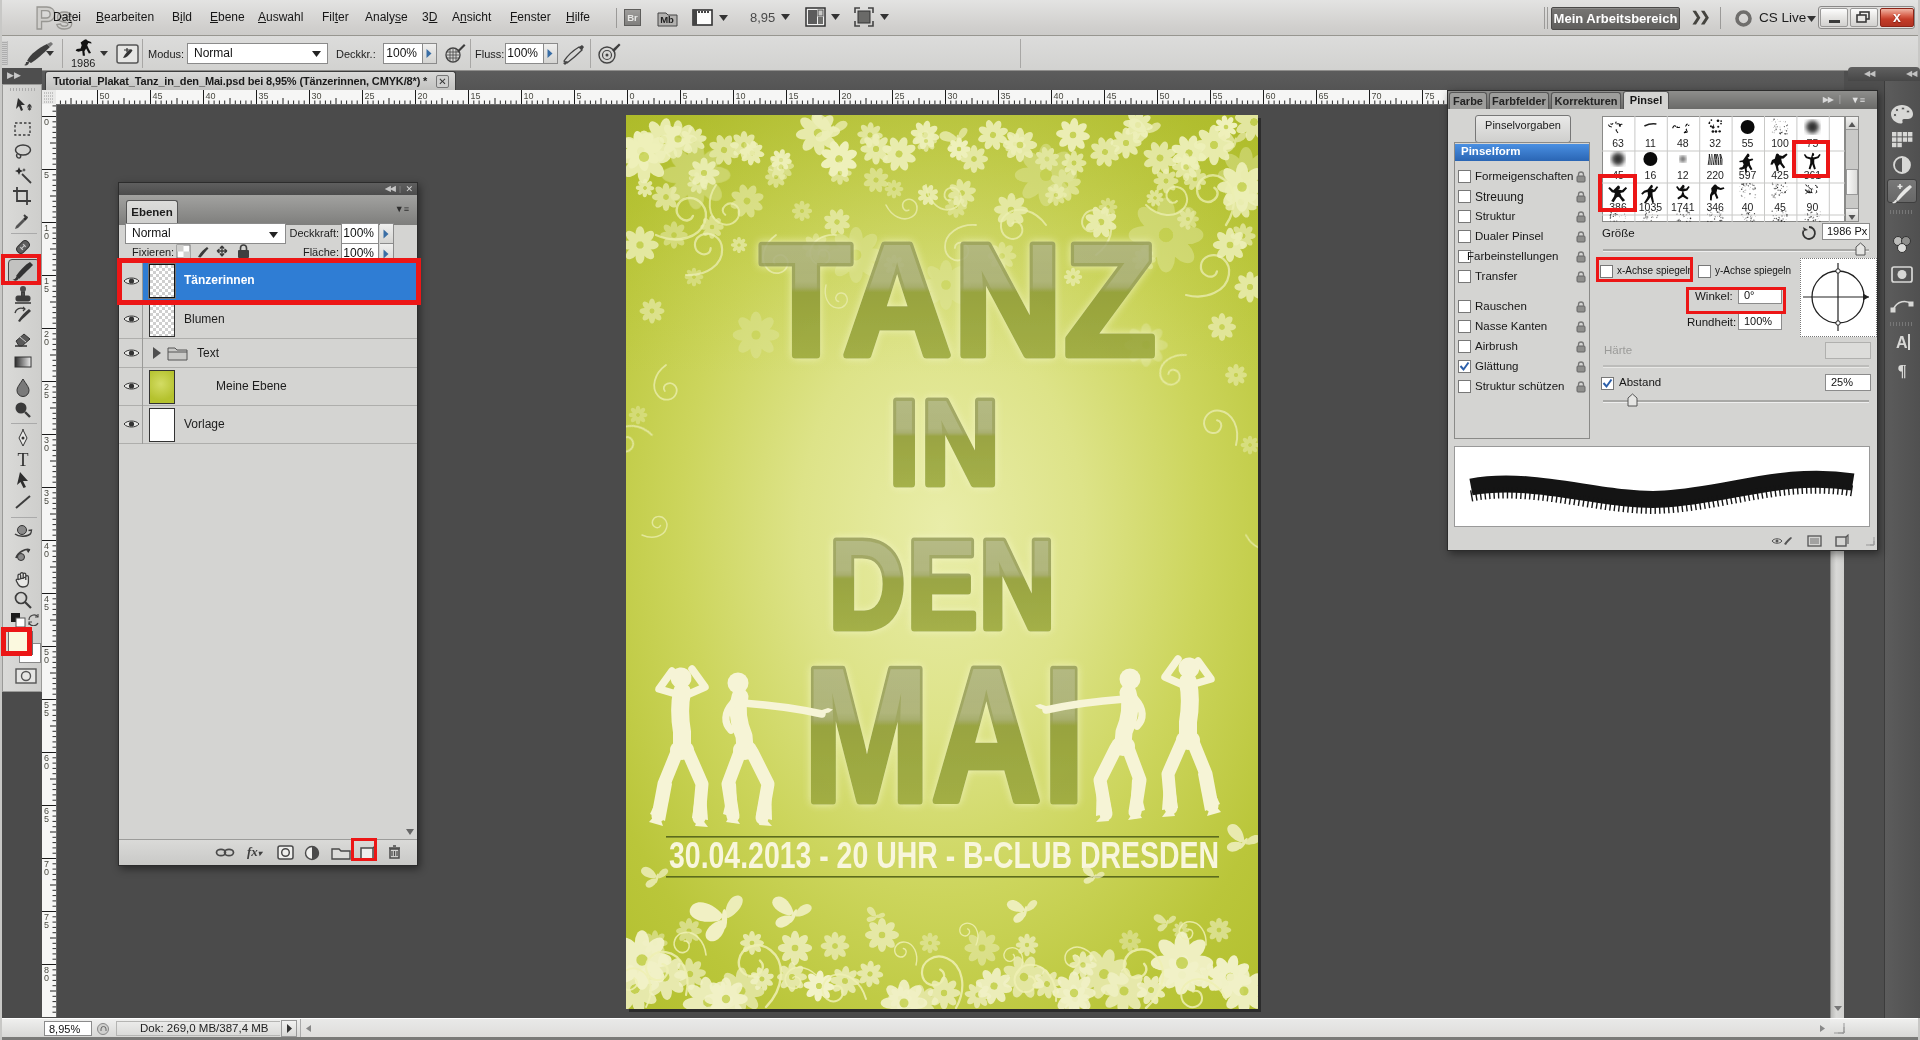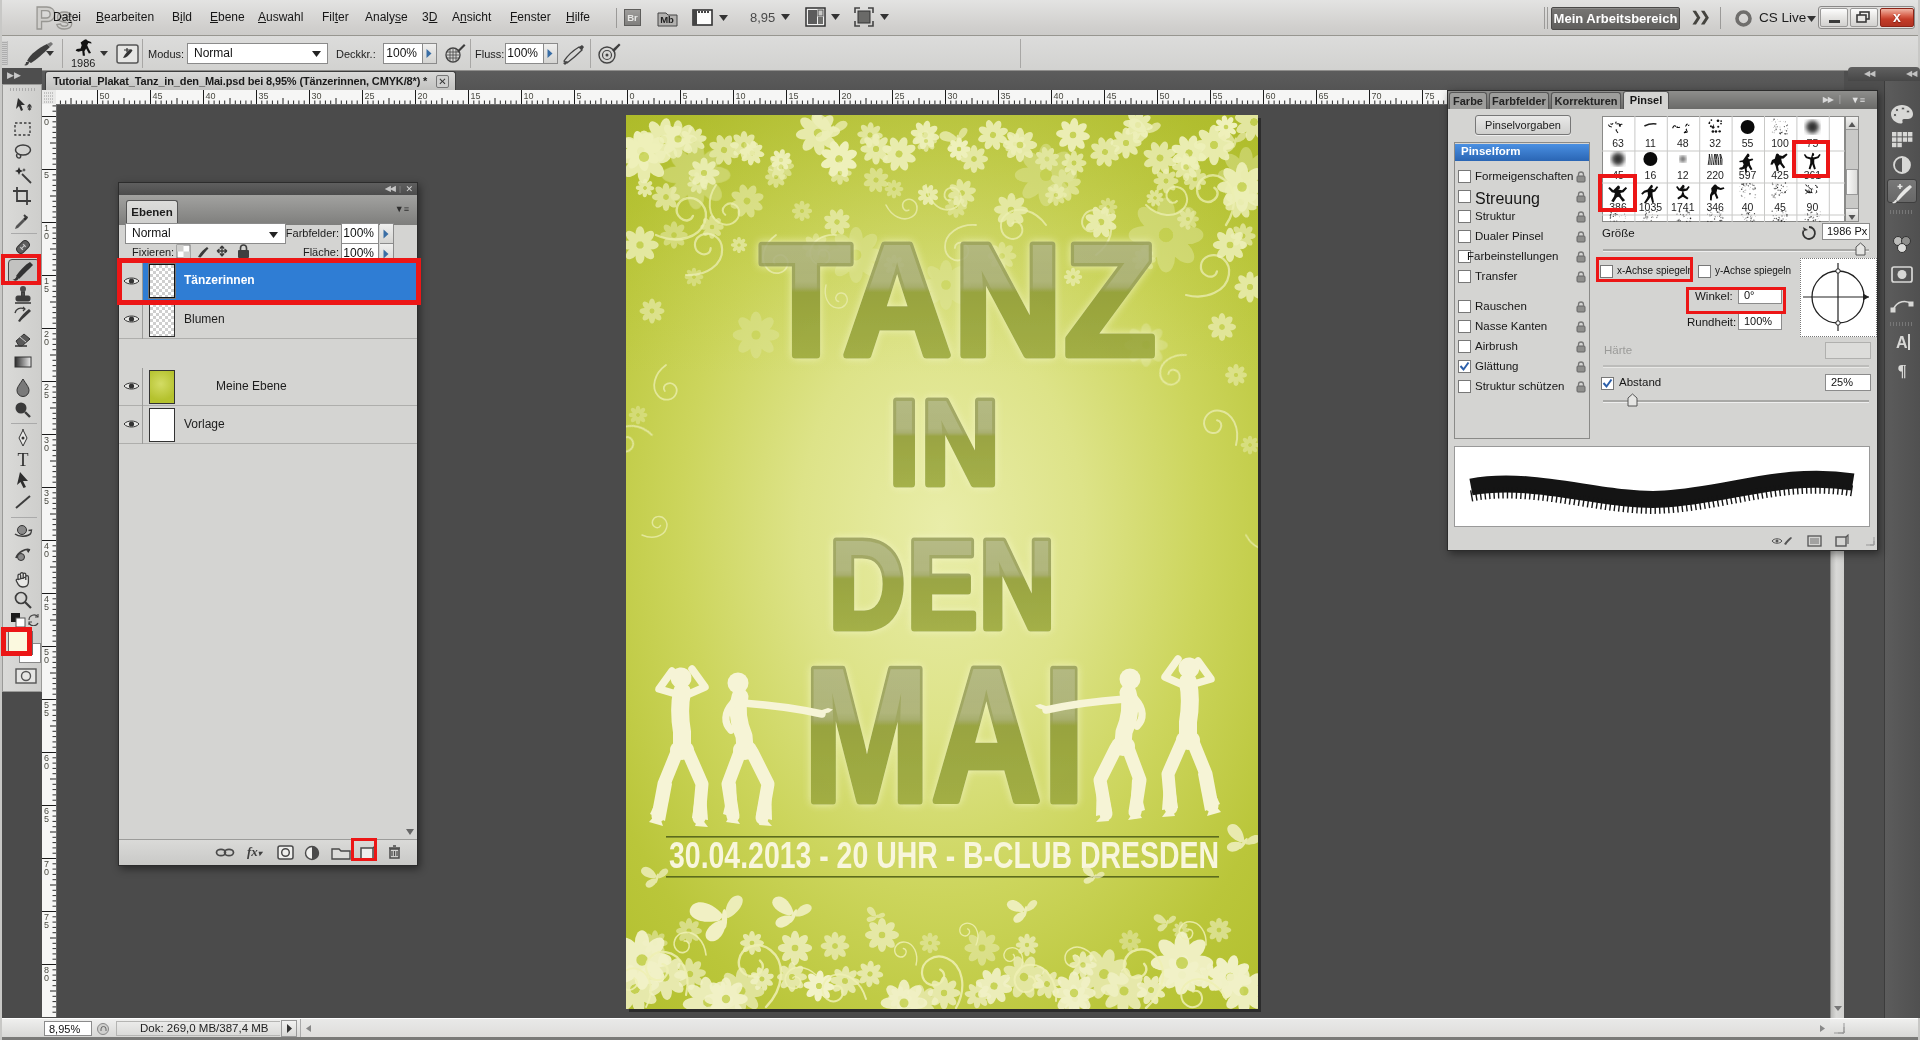--- a/index.html
+++ b/index.html
@@ -1198,21 +1198,21 @@
       <span class="a" style="right:16px;top:1px;color:#8a8a8a;font-size:8px;">|</span>
       <span class="a" style="right:4px;top:1px;color:#d6d6d6;font-size:9px;">✕</span>
     </div>
     <div class="a" style="left:0;top:12px;width:298px;height:30px;background:linear-gradient(#a2a2a0,#7e7e7c);">
       <div class="a" style="left:7px;top:5px;width:52px;height:25px;background:linear-gradient(#dcdcda,#cfcfcd);border:1px solid #555;border-bottom:none;border-radius:3px 3px 0 0;font-size:11.5px;font-weight:bold;color:#1c1c1c;text-align:center;line-height:23px;">Ebenen</div>
       <span class="a" style="right:8px;top:9px;color:#2e2e2e;font-size:9px;">▼≡</span>
     </div>
     <div class="a fld" style="left:6px;top:40px;width:161px;height:21px;font-size:12px;line-height:19px;padding-left:6px;">Normal<svg class="a" style="right:6px;top:8px;" width="10" height="7">
         <path d="M0 0l4.5 6L9 0z" fill="#222"></path>
       </svg></div>
-    <div class="a" style="left:160px;top:44px;width:60px;text-align:right;font-size:11px;color:#1c1c1c;">Farbfelder:</div>
+    <div class="a" style="left:160px;top:44px;width:60px;text-align:right;font-size:11px;color:#1c1c1c;">Deckkraft:</div>
     <div class="a fld" style="left:222px;top:40px;width:38px;height:21px;font-size:12px;line-height:19px;text-align:right;padding-right:4px;">100%</div>
     <div class="a" style="left:261px;top:40px;width:14px;height:21px;background:linear-gradient(#efefee,#d4d4d2);border:1px solid #8b8b8b;border-left:none;"><svg width="12" height="20">
         <path d="M3.5 5.5l5 4.5-5 4.5z" fill="#3a6ea5"></path>
       </svg></div>
     <div class="a" style="left:13px;top:63px;font-size:11px;color:#1c1c1c;">Fixieren:</div>
     <svg class="a" style="left:57px;top:59px;" width="82" height="20">
       <rect x="1" y="3" width="13" height="13" fill="#fff" stroke="#777"></rect>
       <path d="M1 3h6.5v6.5H1zM7.5 9.5H14V16H7.5z" fill="#cfcfcd"></path>
       <path d="M22 15 c2-4 6-8 9-10 l1.5 1.5 c-3 3-6 7-8 9z" fill="#3a3a3a"></path>
       <path d="M46 4v10M41 9h10M46 4l-2 2.5M46 4l2 2.5M46 14l-2-2.5M46 14l2-2.5M41 9l2.5-2M41 9l2.5 2M51 9l-2.5-2M51 9l-2.5 2" stroke="#3a3a3a" stroke-width="1.3"></path>
@@ -1236,20 +1236,35 @@
     </div>
     <div class="a" style="left:0;top:78px;width:298px;height:40px;background:#2f7dd4;">
       <div class="a" style="left:0;top:0;width:24px;height:40px;background:#d4d4d2;border-right:1px solid #9a9a98;border-bottom:1px solid #9a9a98;"></div>
       <svg class="a" style="left:4px;top:14px;" width="17" height="12">
         <path d="M1 6 C4 2 13 2 16 6 C13 10 4 10 1 6z" fill="#e9e9e7" stroke="#333"></path>
         <circle cx="8.5" cy="6" r="2.6" fill="#333"></circle>
       </svg>
       <div class="a" style="left:30px;top:3px;width:26px;height:34px;background:#fff;background-image:linear-gradient(45deg,#cfcfcf 25%,transparent 25%,transparent 75%,#cfcfcf 75%),linear-gradient(45deg,#cfcfcf 25%,transparent 25%,transparent 75%,#cfcfcf 75%);background-size:6px 6px;background-position:0 0,3px 3px;border:1px solid #111;outline:1px solid #777;"></div>
       <div class="a" style="left:65px;top:12px;font-size:12px;font-weight:bold;color:#fff;">Tänzerinnen</div>
     </div>
+    <div class="a" style="left:0;top:156px;width:298px;height:29px;border-bottom:1px solid #aeaeac;">
+      <div class="a" style="left:0;top:0;width:24px;height:29px;border-right:1px solid #9a9a98;"></div>
+      <svg class="a" style="left:4px;top:8px;" width="17" height="12">
+        <path d="M1 6 C4 2 13 2 16 6 C13 10 4 10 1 6z" fill="#e9e9e7" stroke="#333"></path>
+        <circle cx="8.5" cy="6" r="2.6" fill="#333"></circle>
+      </svg>
+      <svg class="a" style="left:32px;top:7px;" width="12" height="14">
+        <path d="M2 1l8 6-8 6z" fill="#4f4f4f"></path>
+      </svg>
+      <svg class="a" style="left:48px;top:5px;" width="22" height="18">
+        <path d="M1 4h7l2 2h10v10H1z" fill="#c9c9c7" stroke="#555"></path>
+        <path d="M1 8h19" stroke="#555"></path>
+      </svg>
+      <div class="a" style="left:78px;top:7px;font-size:12px;color:#1c1c1c;">Text</div>
+    </div>
     <div class="a" style="left:0;top:185px;width:298px;height:38px;border-bottom:1px solid #aeaeac;">
       <div class="a" style="left:0;top:0;width:24px;height:38px;border-right:1px solid #9a9a98;"></div>
       <svg class="a" style="left:4px;top:12px;" width="17" height="12">
         <path d="M1 6 C4 2 13 2 16 6 C13 10 4 10 1 6z" fill="#e9e9e7" stroke="#333"></path>
         <circle cx="8.5" cy="6" r="2.6" fill="#333"></circle>
       </svg>
       <div class="a" style="left:30px;top:2px;width:26px;height:34px;background:radial-gradient(circle at 45% 40%,#d3dc64,#b5c22e 70%);border:1px solid #333;"></div>
       <div class="a" style="left:65px;top:11px;font-size:12px;color:#1c1c1c;margin-left:32px;">Meine Ebene</div>
     </div>
     <div class="a" style="left:0;top:223px;width:298px;height:38px;border-bottom:1px solid #aeaeac;padding-left:9px;">
@@ -1294,38 +1309,38 @@
 <div class="a" style="left:1447px;top:90px;width:431px;height:461px;border:1px solid #2c2c2c;background:#d4d4d2;box-shadow:2px 3px 8px rgba(0,0,0,0.45);z-index:20;">
     <div class="a" style="left:0;top:0;width:429px;height:18px;background:linear-gradient(#8e8e8c,#6a6a68);">
       <div class="a" style="left:1px;top:1px;width:38px;height:17px;background:#9d9d9b;border:1px solid #555;border-bottom:none;border-radius:3px 3px 0 0;font-size:11px;font-weight:bold;color:#242424;text-align:center;line-height:16px;">Farbe</div>
       <div class="a" style="left:41px;top:1px;width:60px;height:17px;background:#9d9d9b;border:1px solid #555;border-bottom:none;border-radius:3px 3px 0 0;font-size:11px;font-weight:bold;color:#242424;text-align:center;line-height:16px;">Farbfelder</div>
       <div class="a" style="left:103px;top:1px;width:70px;height:17px;background:#9d9d9b;border:1px solid #555;border-bottom:none;border-radius:3px 3px 0 0;font-size:11px;font-weight:bold;color:#242424;text-align:center;line-height:16px;">Korrekturen</div>
       <div class="a" style="left:175px;top:0px;width:46px;height:18px;background:#d4d4d2;border:1px solid #555;border-bottom:none;border-radius:3px 3px 0 0;font-size:11px;font-weight:bold;color:#161616;text-align:center;line-height:17px;">Pinsel</div>
       <span class="a" style="right:44px;top:4px;color:#d8d8d8;font-size:8px;letter-spacing:-1px;">▶▶</span>
       <span class="a" style="right:36px;top:3px;color:#aaa;font-size:9px;">|</span>
       <span class="a" style="right:12px;top:4px;color:#e2e2e2;font-size:9px;">▼≡</span>
     </div>
-    <div class="a" style="left:27px;top:24px;width:96px;height:20px;background:linear-gradient(#e9e9e8,#cfcfcd);border:1px solid #777;border-radius:3px;font-size:11px;color:#1c1c1c;text-align:center;line-height:18px;box-shadow:0 1px 0 #eee;">Pinselvorgaben</div>
+    <div class="a" style="left:27px;top:24px;width:96px;height:28px;background:linear-gradient(#e9e9e8,#cfcfcd);border:1px solid #777;border-radius:3px;font-size:11px;color:#1c1c1c;text-align:center;line-height:18px;box-shadow:0 1px 0 #eee;">Pinselvorgaben</div>
     <div class="a" style="left:6px;top:51px;width:136px;height:297px;border:1px solid #8a8a88;background:#d4d4d2;"></div>
     <div class="a" style="left:7px;top:53px;width:134px;height:17px;background:linear-gradient(#4a90e2,#2a65b4);font-size:11.5px;font-weight:bold;color:#fff;padding:1px 0 0 6px;">Pinselform</div>
     <div class="a" style="left:7px;top:77px;width:134px;height:18px;">
       <svg width="13" height="13" style="position:absolute;left:3px;top:2px;">
         <rect x="0.5" y="0.5" width="12" height="12" fill="#fff" stroke="#777"></rect>
       </svg>
       <span style="position:absolute;left:20px;top:2px;font-size:11.5px;color:#161616;">Formeigenschaften</span>
       <svg width="10" height="12" style="position:absolute;right:3px;top:3px;">
         <rect x="1" y="5" width="8" height="6" rx="1" fill="#8f8f8d" stroke="#666"></rect>
         <path d="M2.5 5V3.5a2.5 2.5 0 0 1 5 0V5" stroke="#777" fill="none" stroke-width="1.3"></path>
       </svg>
     </div>
     <div class="a" style="left:7px;top:97px;width:134px;height:18px;">
       <svg width="13" height="13" style="position:absolute;left:3px;top:2px;">
         <rect x="0.5" y="0.5" width="12" height="12" fill="#fff" stroke="#777"></rect>
       </svg>
-      <span style="position:absolute;left:20px;top:2px;font-size:16px;color:#161616;">Streuung</span>
+      <span style="position:absolute;left:20px;top:2px;font-size:12px;color:#161616;">Streuung</span>
       <svg width="10" height="12" style="position:absolute;right:3px;top:3px;">
         <rect x="1" y="5" width="8" height="6" rx="1" fill="#8f8f8d" stroke="#666"></rect>
         <path d="M2.5 5V3.5a2.5 2.5 0 0 1 5 0V5" stroke="#777" fill="none" stroke-width="1.3"></path>
       </svg>
     </div>
     <div class="a" style="left:7px;top:117px;width:134px;height:18px;">
       <svg width="13" height="13" style="position:absolute;left:3px;top:2px;">
         <rect x="0.5" y="0.5" width="12" height="12" fill="#fff" stroke="#777"></rect>
       </svg>
       <span style="position:absolute;left:20px;top:2px;font-size:11.5px;color:#161616;">Struktur</span>

